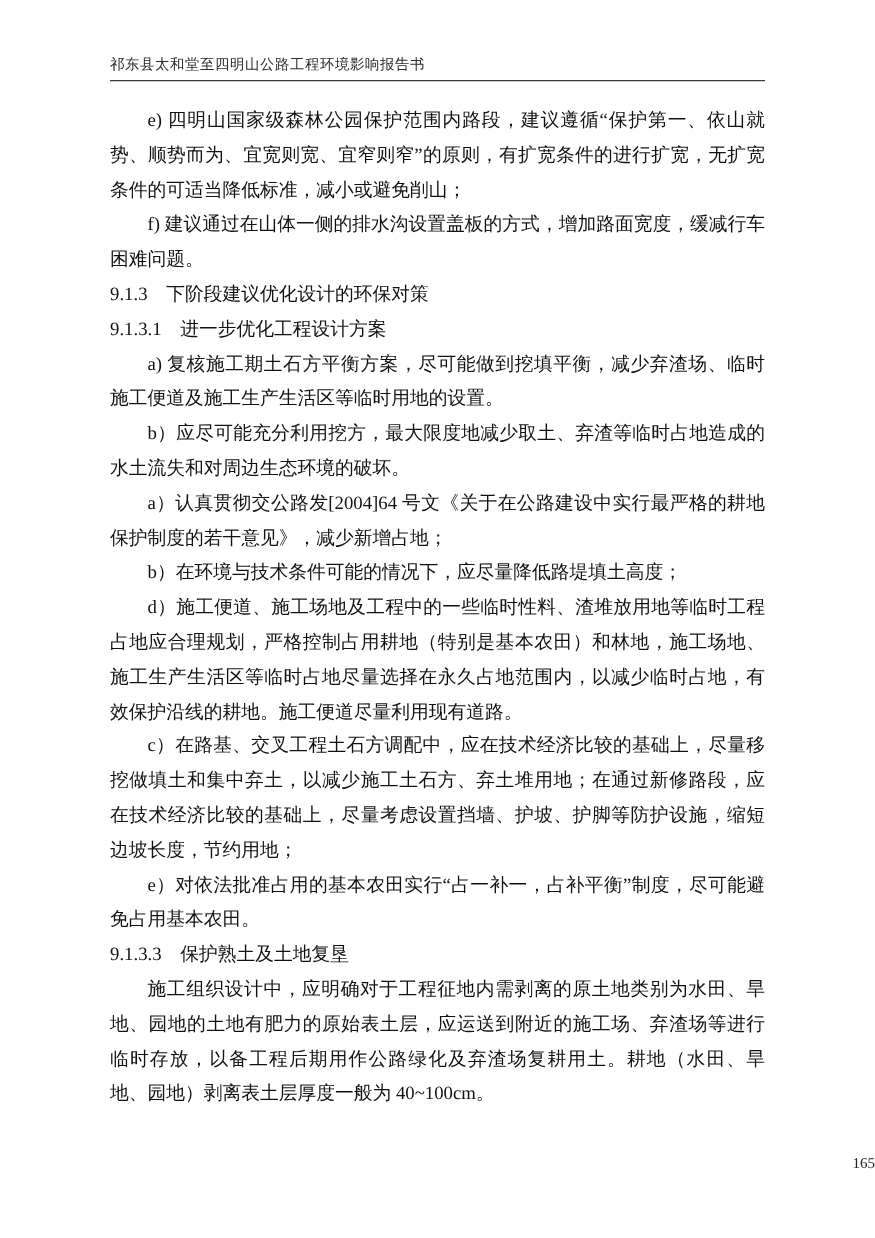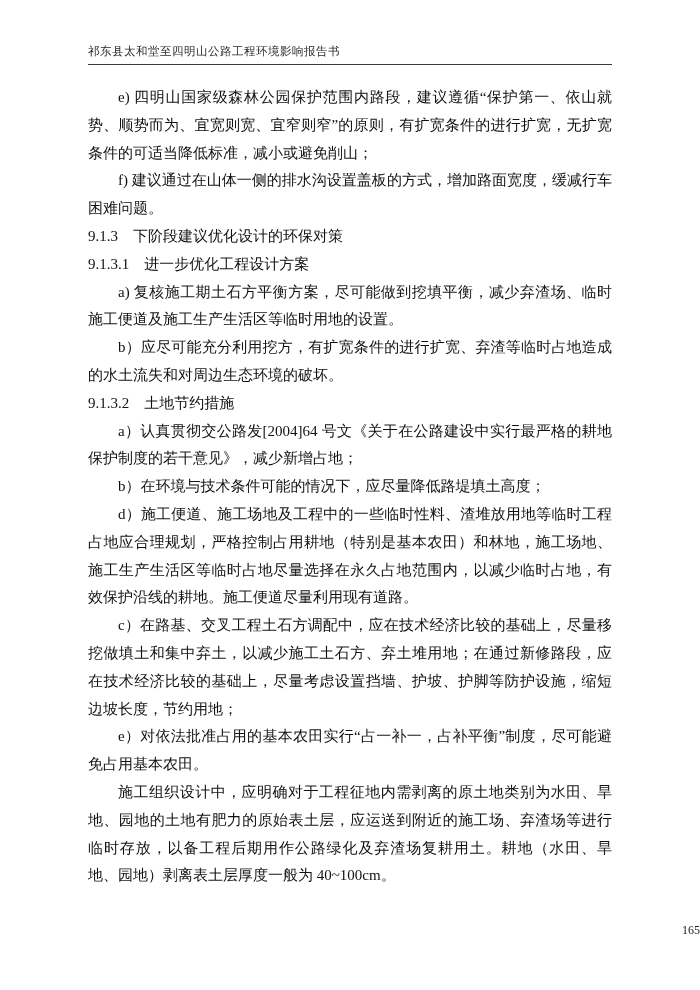--- a/index.html
+++ b/index.html
@@ -68,25 +68,25 @@
 <div class="page">
 
   <div class="running-header">祁东县太和堂至四明山公路工程环境影响报告书</div>
 
   <div class="content">
     <p class="para">e) 四明山国家级森林公园保护范围内路段，建议遵循“保护第一、依山就势、顺势而为、宜宽则宽、宜窄则窄”的原则，有扩宽条件的进行扩宽，无扩宽条件的可适当降低标准，减小或避免削山；</p>
     <p class="para">f) 建议通过在山体一侧的排水沟设置盖板的方式，增加路面宽度，缓减行车困难问题。</p>
     <h3 class="heading">9.1.3　下阶段建议优化设计的环保对策</h3>
     <h3 class="heading">9.1.3.1　进一步优化工程设计方案</h3>
     <p class="para">a) 复核施工期土石方平衡方案，尽可能做到挖填平衡，减少弃渣场、临时施工便道及施工生产生活区等临时用地的设置。</p>
-    <p class="para">b）应尽可能充分利用挖方，有扩宽条件的进行扩宽、弃渣等临时占地造成的水土流失和对周边生态环境的破坏。</p>
-    <h3 class="heading">9.1.3.2　土地节约措施</h3>
+    <p class="para">b）应尽可能充分利用挖方，最大限度地减少取土、弃渣等临时占地造成的水土流失和对周边生态环境的破坏。</p>
     <p class="para">a）认真贯彻交公路发[2004]64 号文《关于在公路建设中实行最严格的耕地保护制度的若干意见》，减少新增占地；</p>
     <p class="para">b）在环境与技术条件可能的情况下，应尽量降低路堤填土高度；</p>
     <p class="para">d）施工便道、施工场地及工程中的一些临时性料、渣堆放用地等临时工程占地应合理规划，严格控制占用耕地（特别是基本农田）和林地，施工场地、施工生产生活区等临时占地尽量选择在永久占地范围内，以减少临时占地，有效保护沿线的耕地。施工便道尽量利用现有道路。</p>
     <p class="para">c）在路基、交叉工程土石方调配中，应在技术经济比较的基础上，尽量移挖做填土和集中弃土，以减少施工土石方、弃土堆用地；在通过新修路段，应在技术经济比较的基础上，尽量考虑设置挡墙、护坡、护脚等防护设施，缩短边坡长度，节约用地；</p>
     <p class="para">e）对依法批准占用的基本农田实行“占一补一，占补平衡”制度，尽可能避免占用基本农田。</p>
+    <h3 class="heading">9.1.3.3　保护熟土及土地复垦</h3>
     <p class="para">施工组织设计中，应明确对于工程征地内需剥离的原土地类别为水田、旱地、园地的土地有肥力的原始表土层，应运送到附近的施工场、弃渣场等进行临时存放，以备工程后期用作公路绿化及弃渣场复耕用土。耕地（水田、旱地、园地）剥离表土层厚度一般为 40~100cm。</p>
   </div>
 
   <div class="page-number">165</div>
 
 </div>
 
 </body></html>

